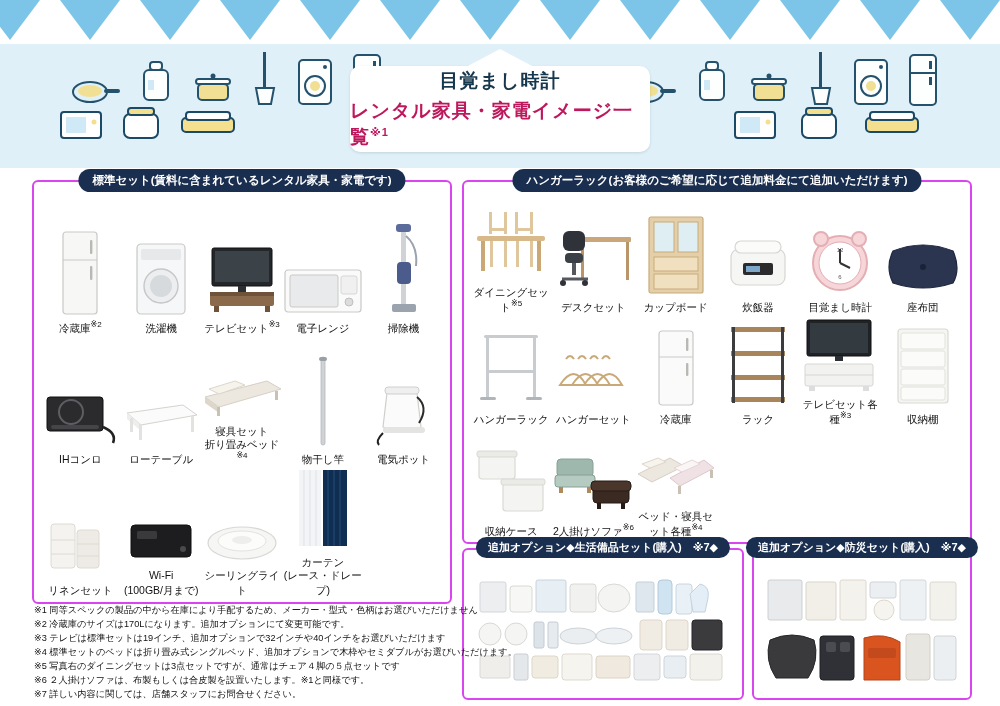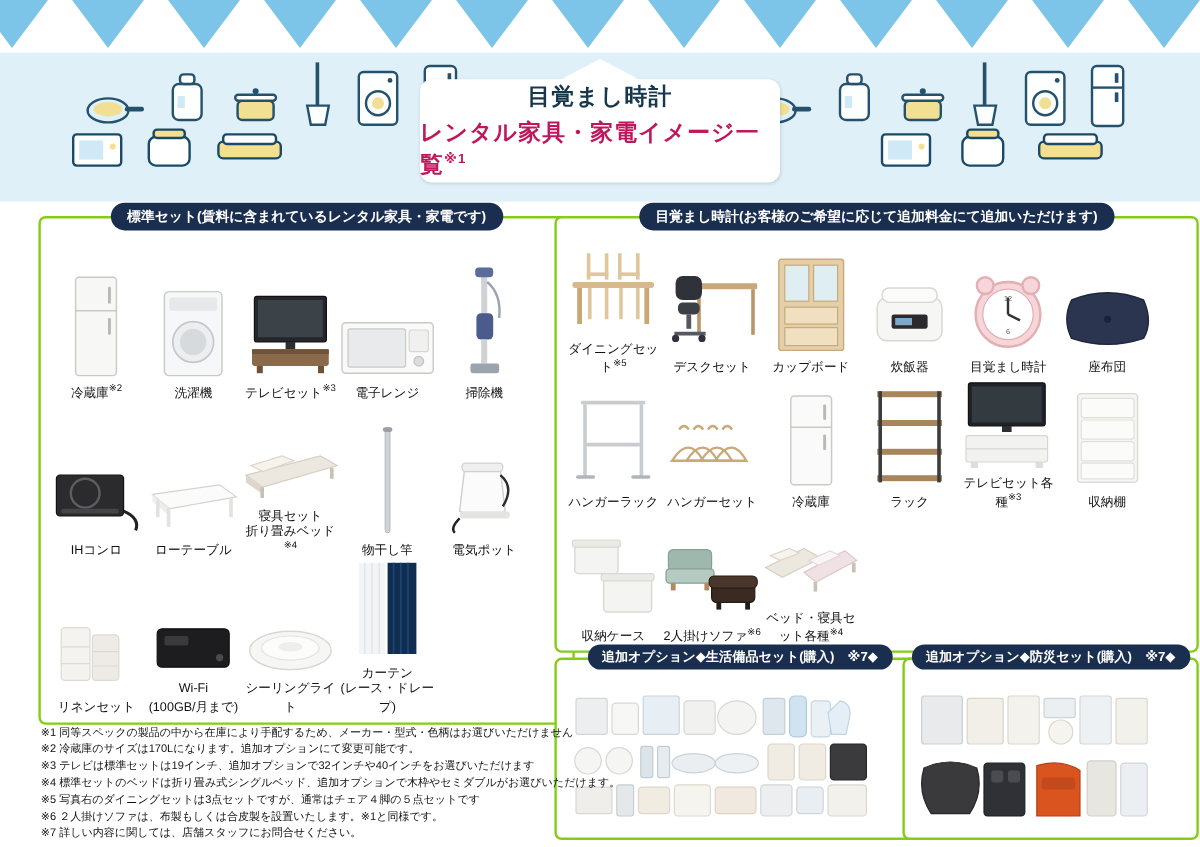--- a/index.html
+++ b/index.html
@@ -37,21 +37,21 @@
     position:absolute;top:-17px;left:50%;transform:translateX(-50%);
     width:0;height:0;border-left:34px solid transparent;border-right:34px solid transparent;
     border-bottom:18px solid #ffffff;
   }
   .title-l1{font-size:19px;font-weight:bold;letter-spacing:1px;color:#17374d;}
   .title-l2{font-size:19px;font-weight:bold;letter-spacing:1px;color:#be185d;}
   .title-l2 .mk{font-size:11px;vertical-align:super;}
 
   
   .panel{
-    position:absolute;border:2px solid #84cc16;border-radius:6px;background:#fff;padding-left:27px;
+    position:absolute;border:2px solid #d946ef;border-radius:6px;background:#fff;
   }
   .panel-title{
     position:absolute;top:-13px;left:50%;transform:translateX(-50%);
     background:#1a2e4f;color:#fff;font-size:11.5px;font-weight:bold;
     padding:4px 14px;border-radius:13px;white-space:nowrap;
   }
   .panel-title.small{font-size:11px;padding:3px 12px;}
 
   #standard-panel{left:32px;top:180px;width:416px;height:420px;}
   #option-panel{left:462px;top:180px;width:506px;height:360px;}
@@ -407,21 +407,21 @@
           </svg>
         </div>
         <div class="cap"><span>カーテン
 (レース・ドレープ)</span><span class="mk"></span></div>
       </div>
 
     </div>
   </div>
 
   <div class="panel" id="option-panel">
-    <div class="panel-title">目覚まし時計(お客様のご希望に応じて追加料金にて追加いただけます)</div>
+    <div class="panel-title">ハンガーラック(お客様のご希望に応じて追加料金にて追加いただけます)</div>
 
     <div class="grid" id="option-grid">
 
       <div class="cell">
         <div class="art">
           <svg width="80" height="80" viewBox="0 0 80 80">
             <rect x="6" y="34" width="68" height="5" rx="2" fill="#d8b98a"></rect>
             <rect x="10" y="39" width="4" height="30" fill="#c9a874"></rect>
             <rect x="66" y="39" width="4" height="30" fill="#c9a874"></rect>
             <rect x="18" y="26" width="18" height="3" fill="#e0c69d"></rect>

